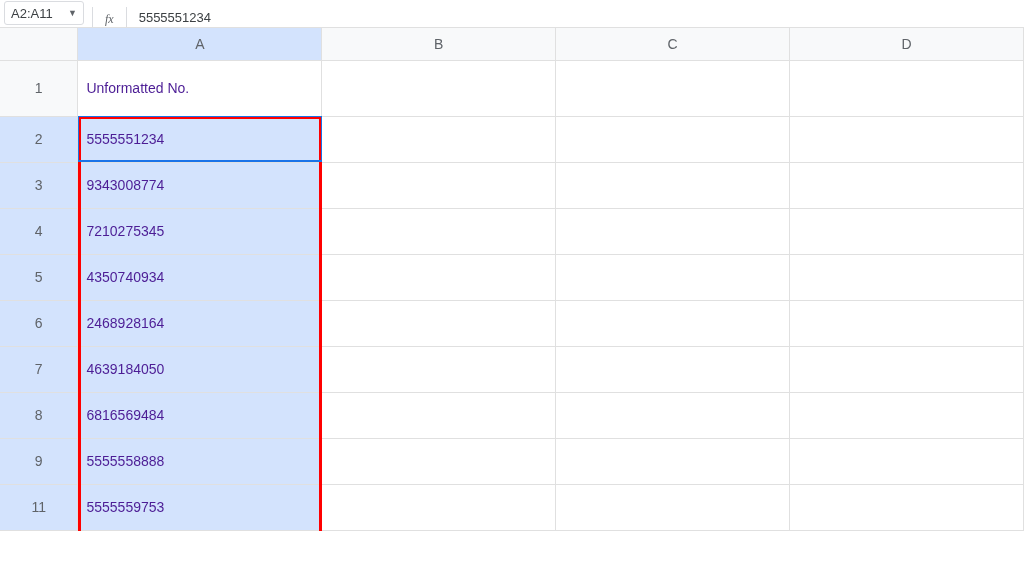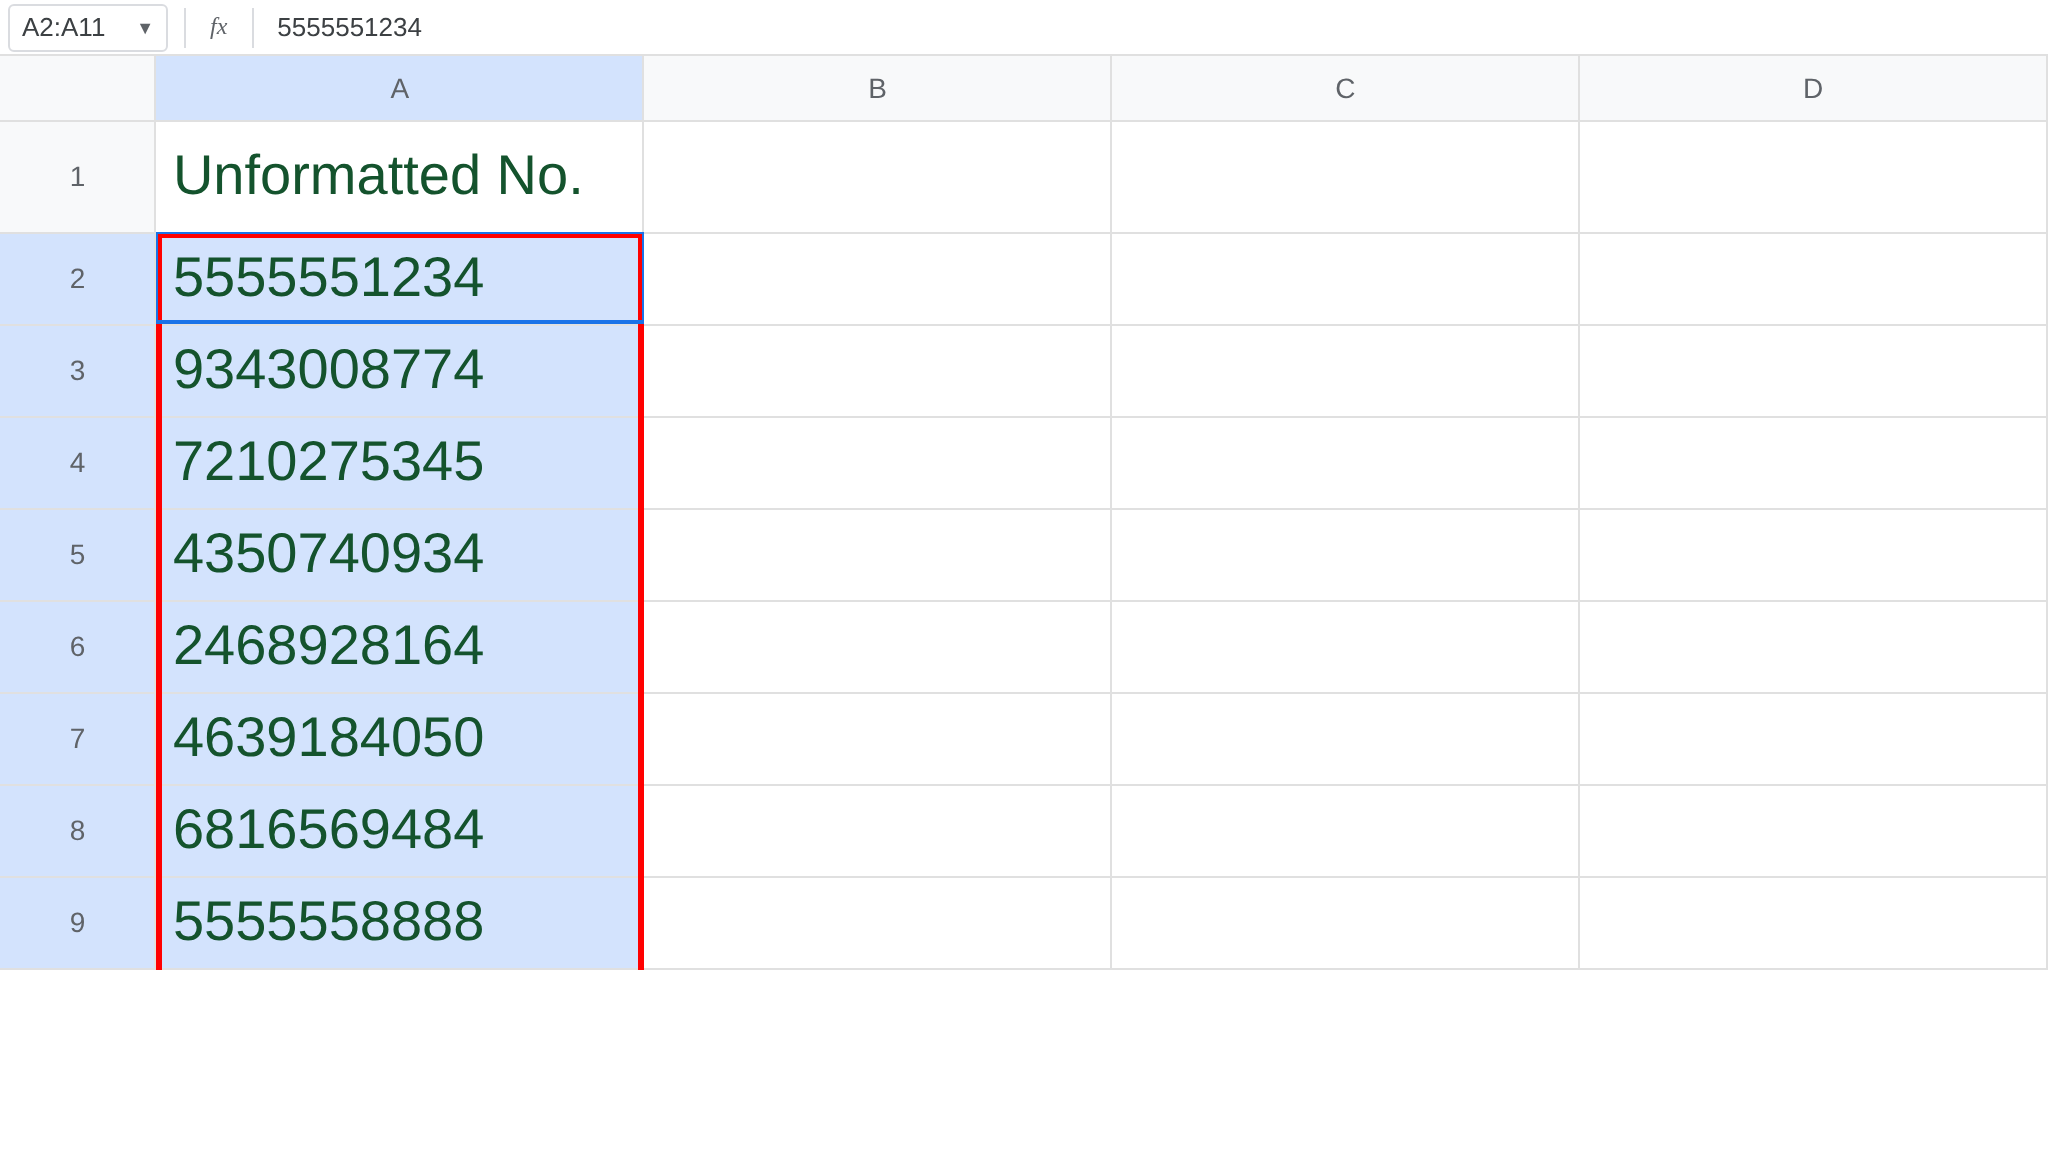--- a/index.html
+++ b/index.html
@@ -7,21 +7,21 @@
       padding: 0;
       box-sizing: border-box;
     }
     body {
       font-family: Arial, sans-serif;
       background: #fff;
       overflow: hidden;
     }
     .formula-bar {
       display: flex;
-      align-items: center;
+      align-items: flex-end;
       height: 28px;
       border-bottom: 1px solid #e0e0e0;
       background: #fff;
     }
     .name-box {
       width: 80px;
       height: 24px;
       margin: 2px 4px;
       padding: 2px 6px;
       border: 1px solid #dadce0;
@@ -95,22 +95,22 @@
       text-align: center;
       font-size: 14px;
       color: #5f6368;
       font-weight: normal;
     }
     .cell {
       height: 46px;
       border-right: 1px solid #e0e0e0;
       border-bottom: 1px solid #e0e0e0;
       padding: 4px 8px;
-      font-size: 28px;
-      color: #14532d;
+      font-size: 14px;
+      color: #4c1d95;
       vertical-align: middle;
       text-align: left;
       background: #fff;
     }
     .selected-range {
       background: #d3e3fd;
     }
     .col-header.selected-col {
       background: #d3e3fd;
     }
@@ -217,17 +217,24 @@
       <td class="cell"></td>
       <td class="cell"></td>
     </tr>
     <tr>
       <th class="row-header selected-row">9</th>
       <td class="cell selected-range">5555558888</td>
       <td class="cell"></td>
       <td class="cell"></td>
       <td class="cell"></td>
     </tr>
+    <tr>
+      <th class="row-header selected-row">11</th>
+      <td class="cell selected-range">5555559753</td>
+      <td class="cell"></td>
+      <td class="cell"></td>
+      <td class="cell"></td>
+    </tr>
   </tbody>
     </table>
   <div class="selection-overlay" style="left:78px; top:88px; width:244px; height:462px;"></div>
   <div class="active-border" style="left:78px; top:88px; width:244px; height:46px;"></div>
 </div>
 
 </body></html>

